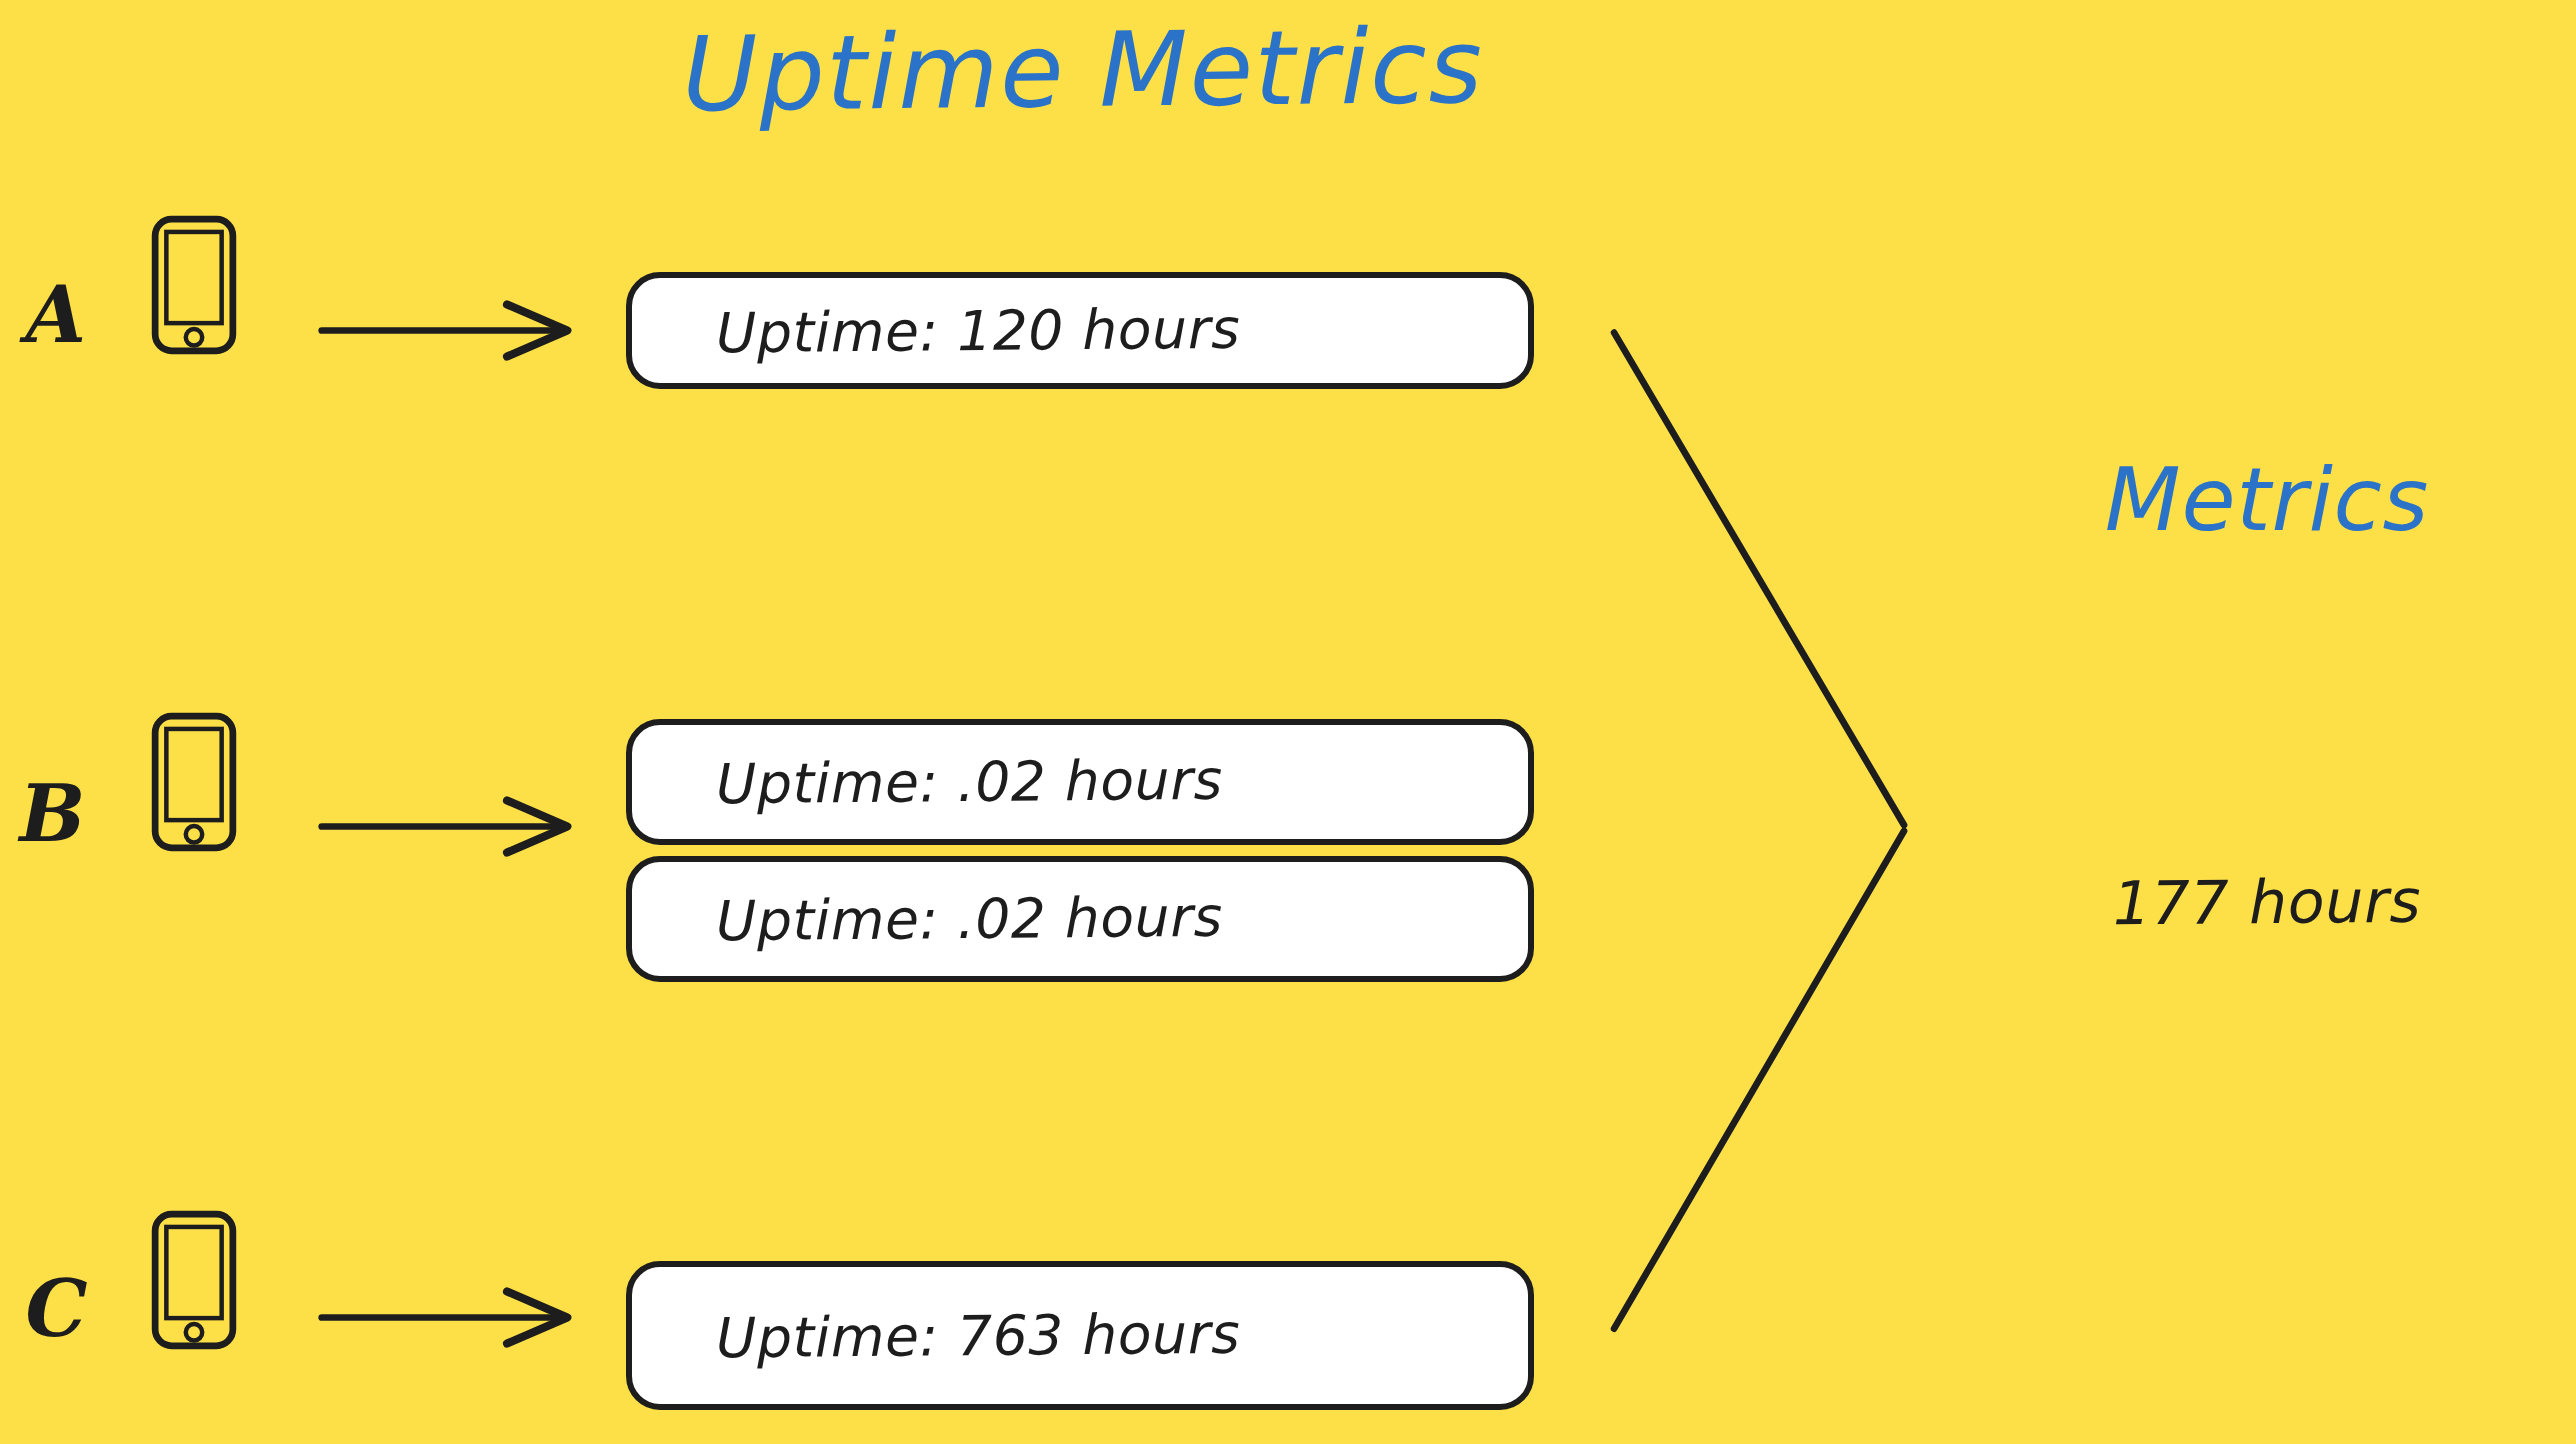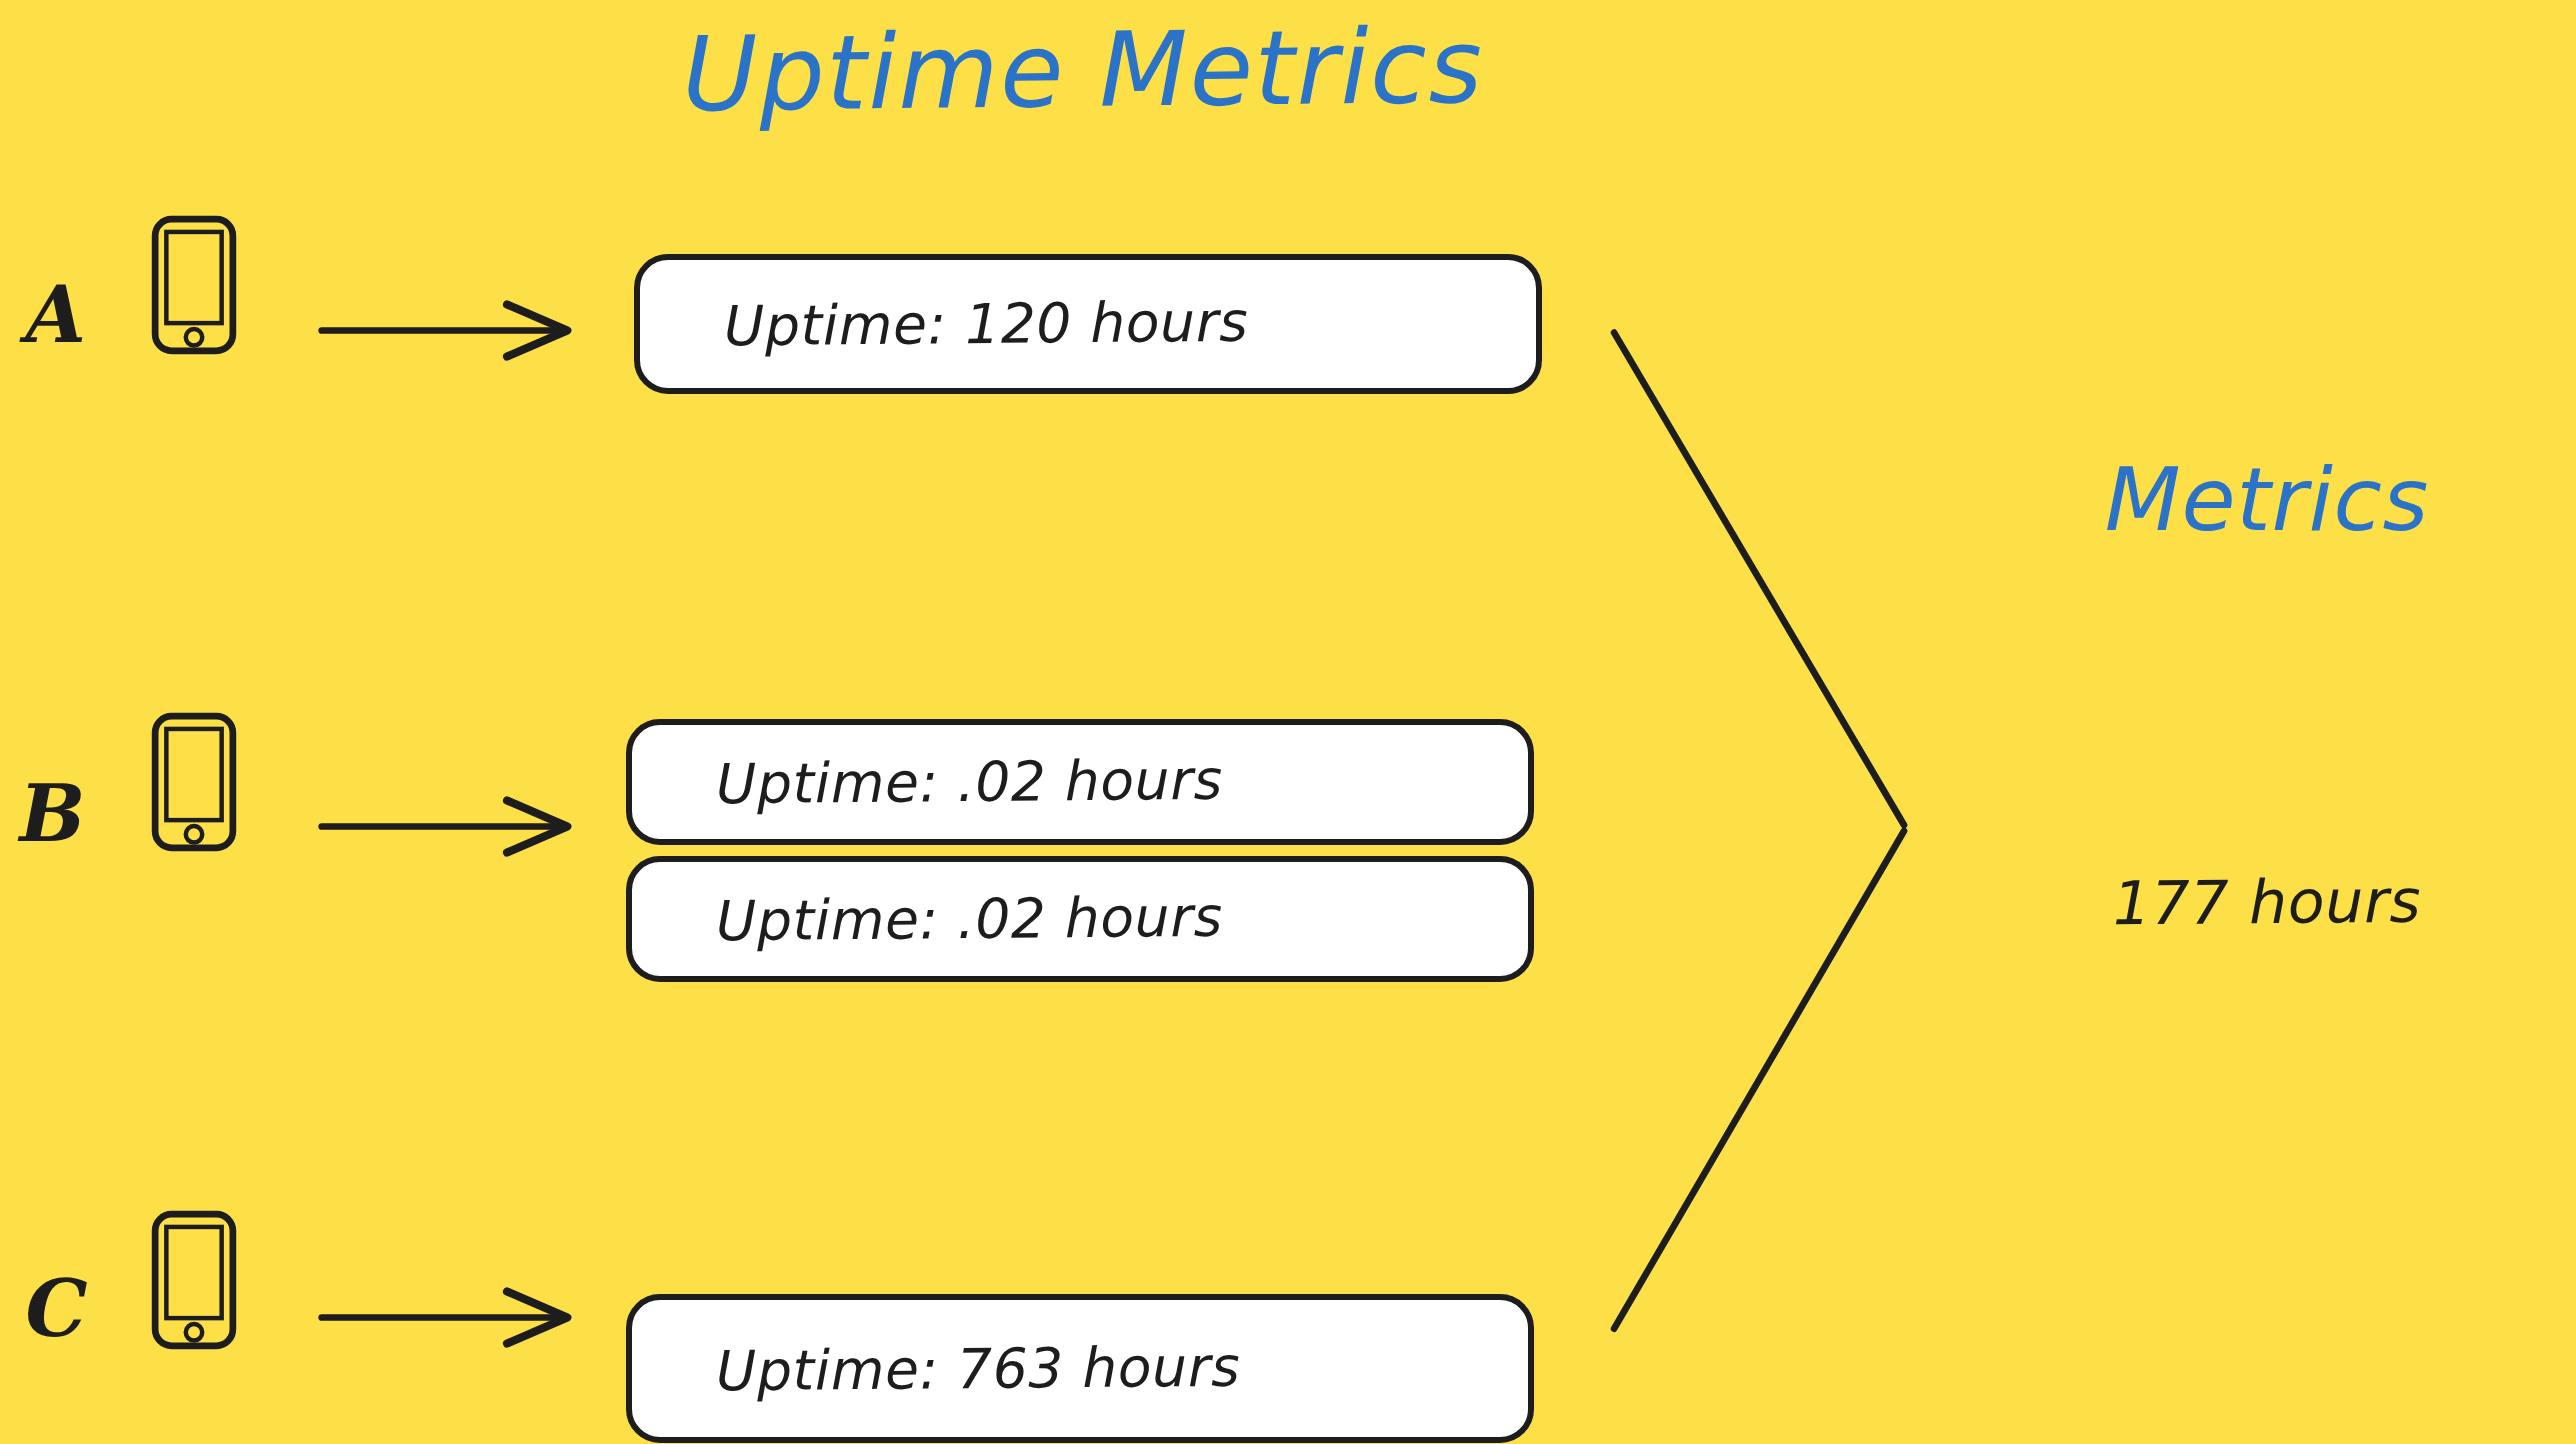--- a/index.html
+++ b/index.html
@@ -77,25 +77,25 @@
     color: #1d1d1d;
     font-family: "DejaVu Sans", sans-serif;
     font-size: 55px;
     font-style: italic;
     font-weight: 400;
     letter-spacing: 0.7px;
     white-space: nowrap;
     transform: rotate(-0.5deg);
   }
 
-  #metric-box-a  { top: 254px;  height: 140px; margin-left: 8px; }
+  #metric-box-a  { top: 272px;  height: 117px; }
   #metric-box-b1 { top: 581px;  height: 126px; }
   #metric-box-b2 { top: 719px;  height: 126px; }
   #metric-box-b3 { top: 856px; height: 126px; }
-  #metric-box-c  { top: 1261px; height: 149px; margin-top: 33px; }
+  #metric-box-c  { top: 1261px; height: 149px; }
 
   
   #aggregation-wedge {
     position: absolute;
     left: 1584px;
     top: 299px;
     width: 374px;
     height: 1061px;
   }
 

